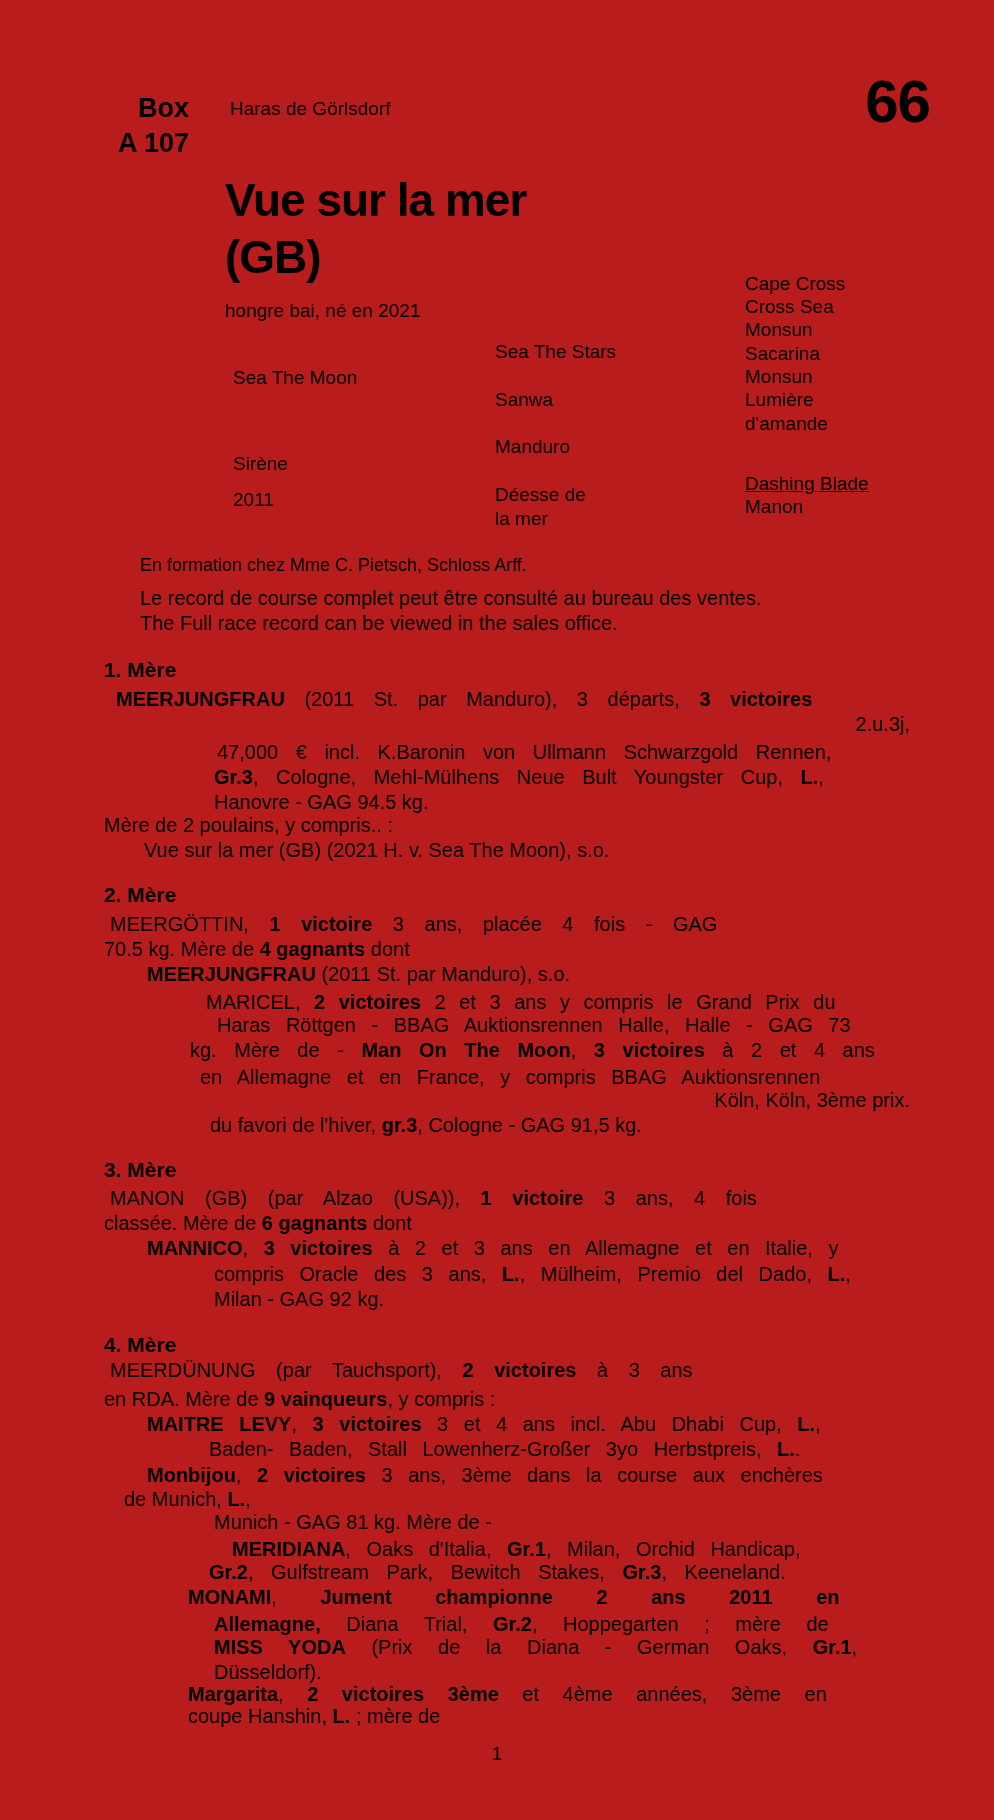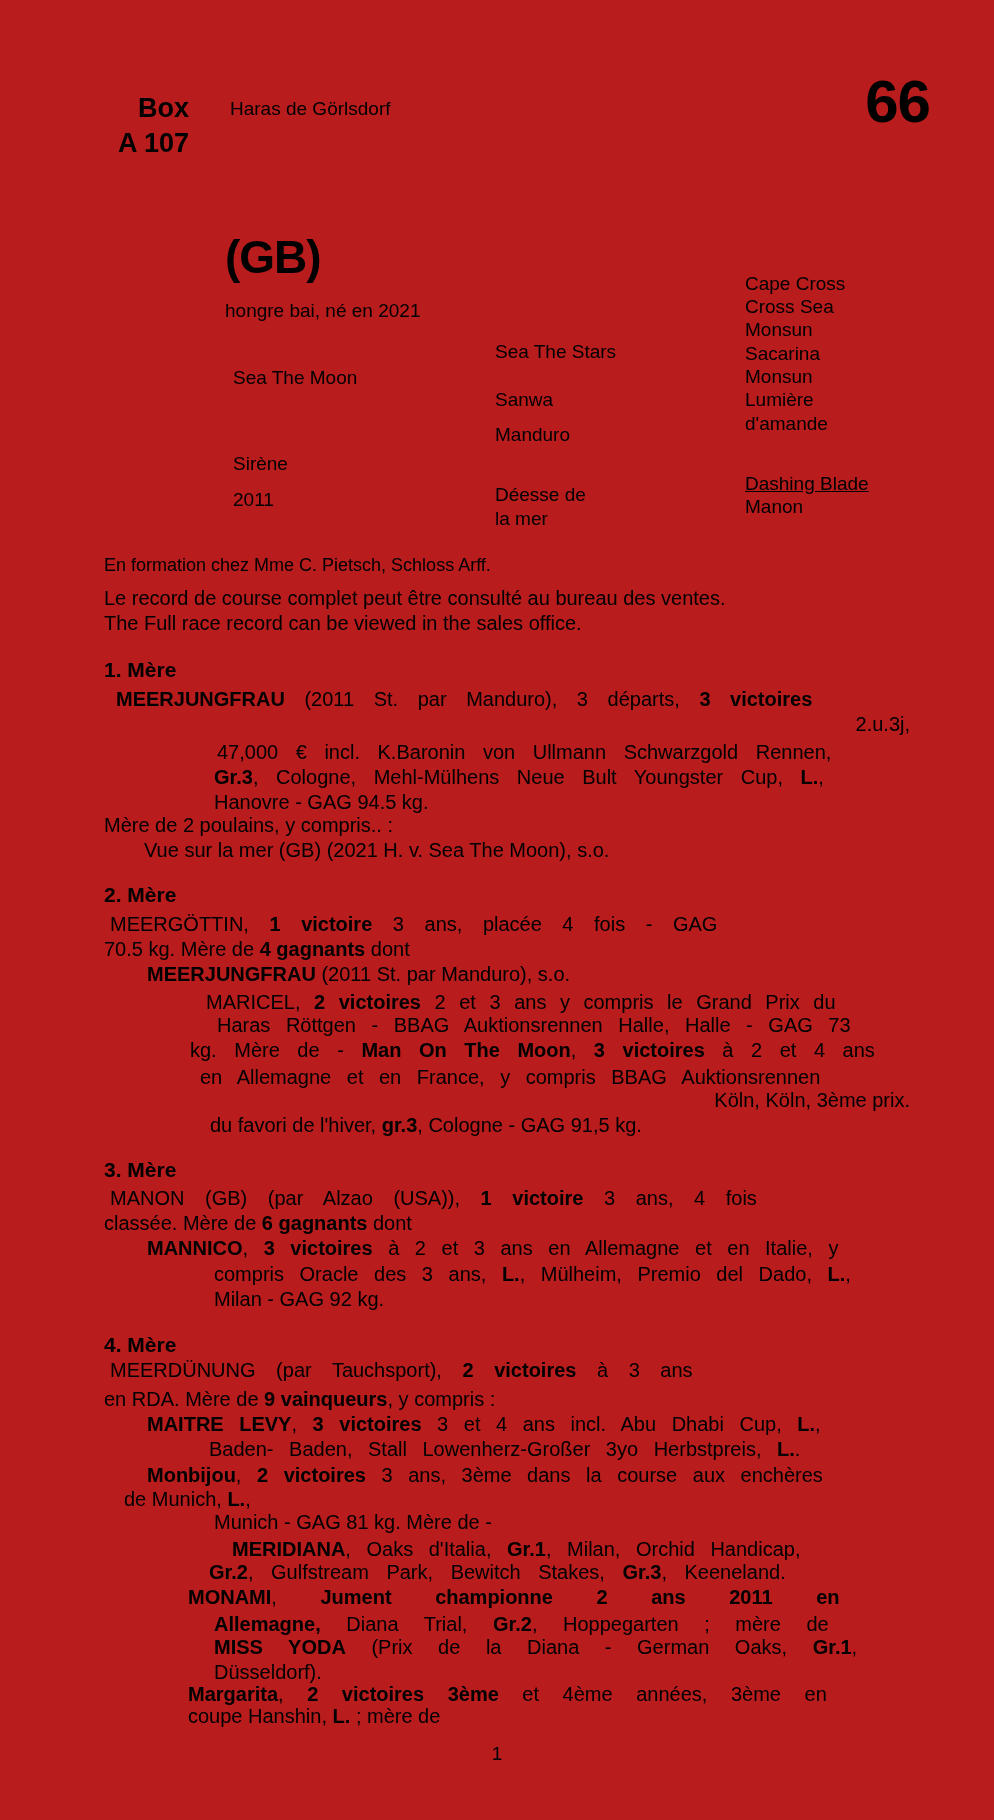--- a/index.html
+++ b/index.html
@@ -15,46 +15,47 @@
   .abs{position:absolute;white-space:nowrap;}
   .box-label{font-size:27px;font-weight:bold;line-height:30px;text-align:center;}
   .consignor{font-size:19px;}
   .lot-number{font-size:60px;font-weight:bold;letter-spacing:-1px;line-height:60px;}
   .horse-title{font-size:46px;font-weight:bold;line-height:57px;letter-spacing:-1px;}
   .horse-subtitle{font-size:19px;}
   .ped-cell{position:absolute;font-size:19px;line-height:21px;white-space:nowrap;}
   .tline{position:absolute;font-size:20px;line-height:24px;white-space:nowrap;}
   .tline .b{font-weight:bold;}
   .sec-heading{position:absolute;font-size:21px;font-weight:bold;white-space:nowrap;}
-  .intro-line{position:absolute;font-size:20px;white-space:nowrap;}
+  .intro-line{position:absolute;font-size:20px;white-space:nowrap;margin-left:36px;}
   .intro-line.small{font-size:18px;}
   .page-number{font-size:19px;}
 </style>
 </head>
 <body>
 
 <div class="page">
 
   <div class="abs box-label" style="right:805px;top:93px;">Box</div>
   <div class="abs box-label" style="right:805px;top:128px;">A 107</div>
 
   <div class="abs consignor" style="left:230px;top:98px;">Haras de Görlsdorf</div>
 
   <div class="abs lot-number" style="right:64px;top:72px;">66</div>
 
+  <div class="abs horse-title" style="left:225px;top:172px;">Vue sur la mer</div>
   <div class="abs horse-title" style="left:225px;top:229px;">(GB)</div>
   <div class="abs horse-subtitle" style="left:225px;top:300px;">hongre bai, né en 2021</div>
 
   <div id="pedigree">
       <div class="ped-cell" style="left: 233px; top: 367px;">Sea The Moon</div>
       <div class="ped-cell" style="left: 233px; top: 453px;">Sirène</div>
       <div class="ped-cell" style="left: 233px; top: 489px;">2011</div>
       <div class="ped-cell" style="left: 495px; top: 341px;">Sea The Stars</div>
       <div class="ped-cell" style="left: 495px; top: 389px;">Sanwa</div>
-      <div class="ped-cell" style="left: 495px; top: 424px; text-align: right;">Manduro</div>
+      <div class="ped-cell" style="left: 495px; top: 436px; text-align: right;">Manduro</div>
       <div class="ped-cell" style="left: 495px; top: 484px;">Déesse de</div>
       <div class="ped-cell" style="left: 495px; top: 508px;">la mer</div>
       <div class="ped-cell" style="left: 745px; top: 273px;">Cape Cross</div>
       <div class="ped-cell" style="left: 745px; top: 296px;">Cross Sea</div>
       <div class="ped-cell" style="left: 745px; top: 319px;">Monsun</div>
       <div class="ped-cell" style="left: 745px; top: 343px;">Sacarina</div>
       <div class="ped-cell" style="left: 745px; top: 366px;">Monsun</div>
       <div class="ped-cell" style="left: 745px; top: 389px;">Lumière</div>
       <div class="ped-cell" style="left: 745px; top: 413px;">d'amande</div>
       <div class="ped-cell" style="left: 745px; top: 473px; text-decoration: underline;">Dashing Blade</div>

